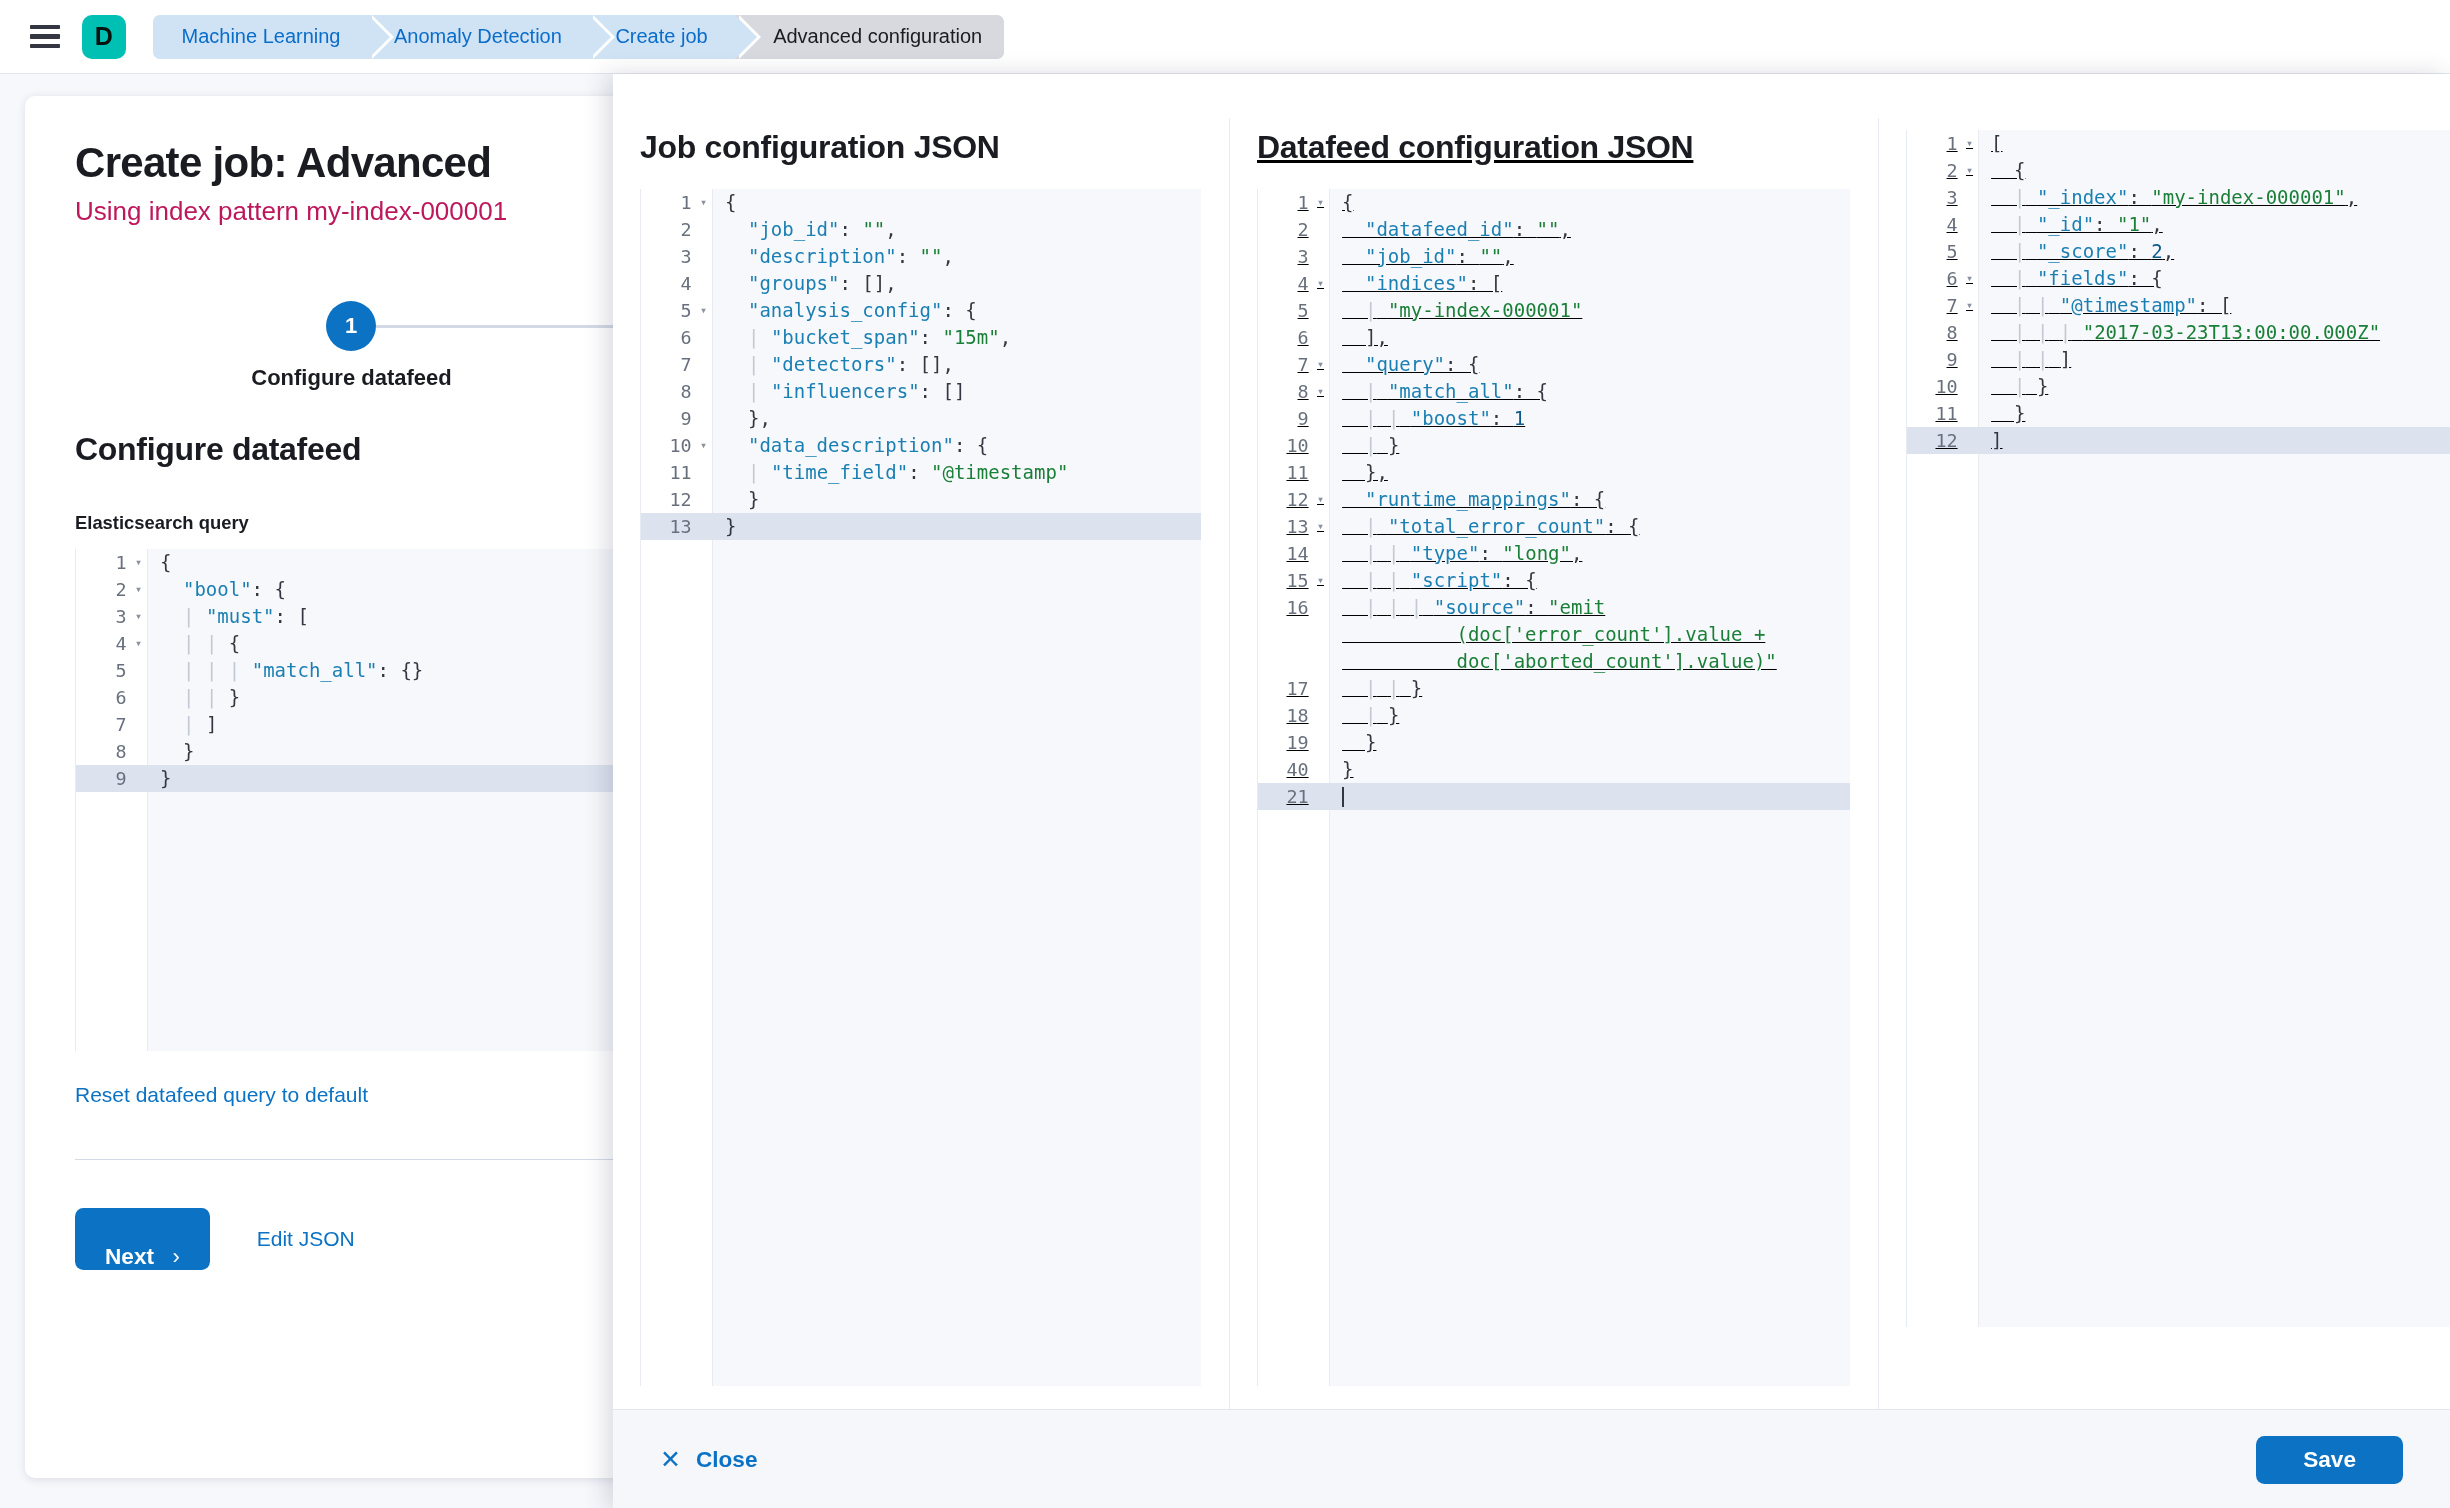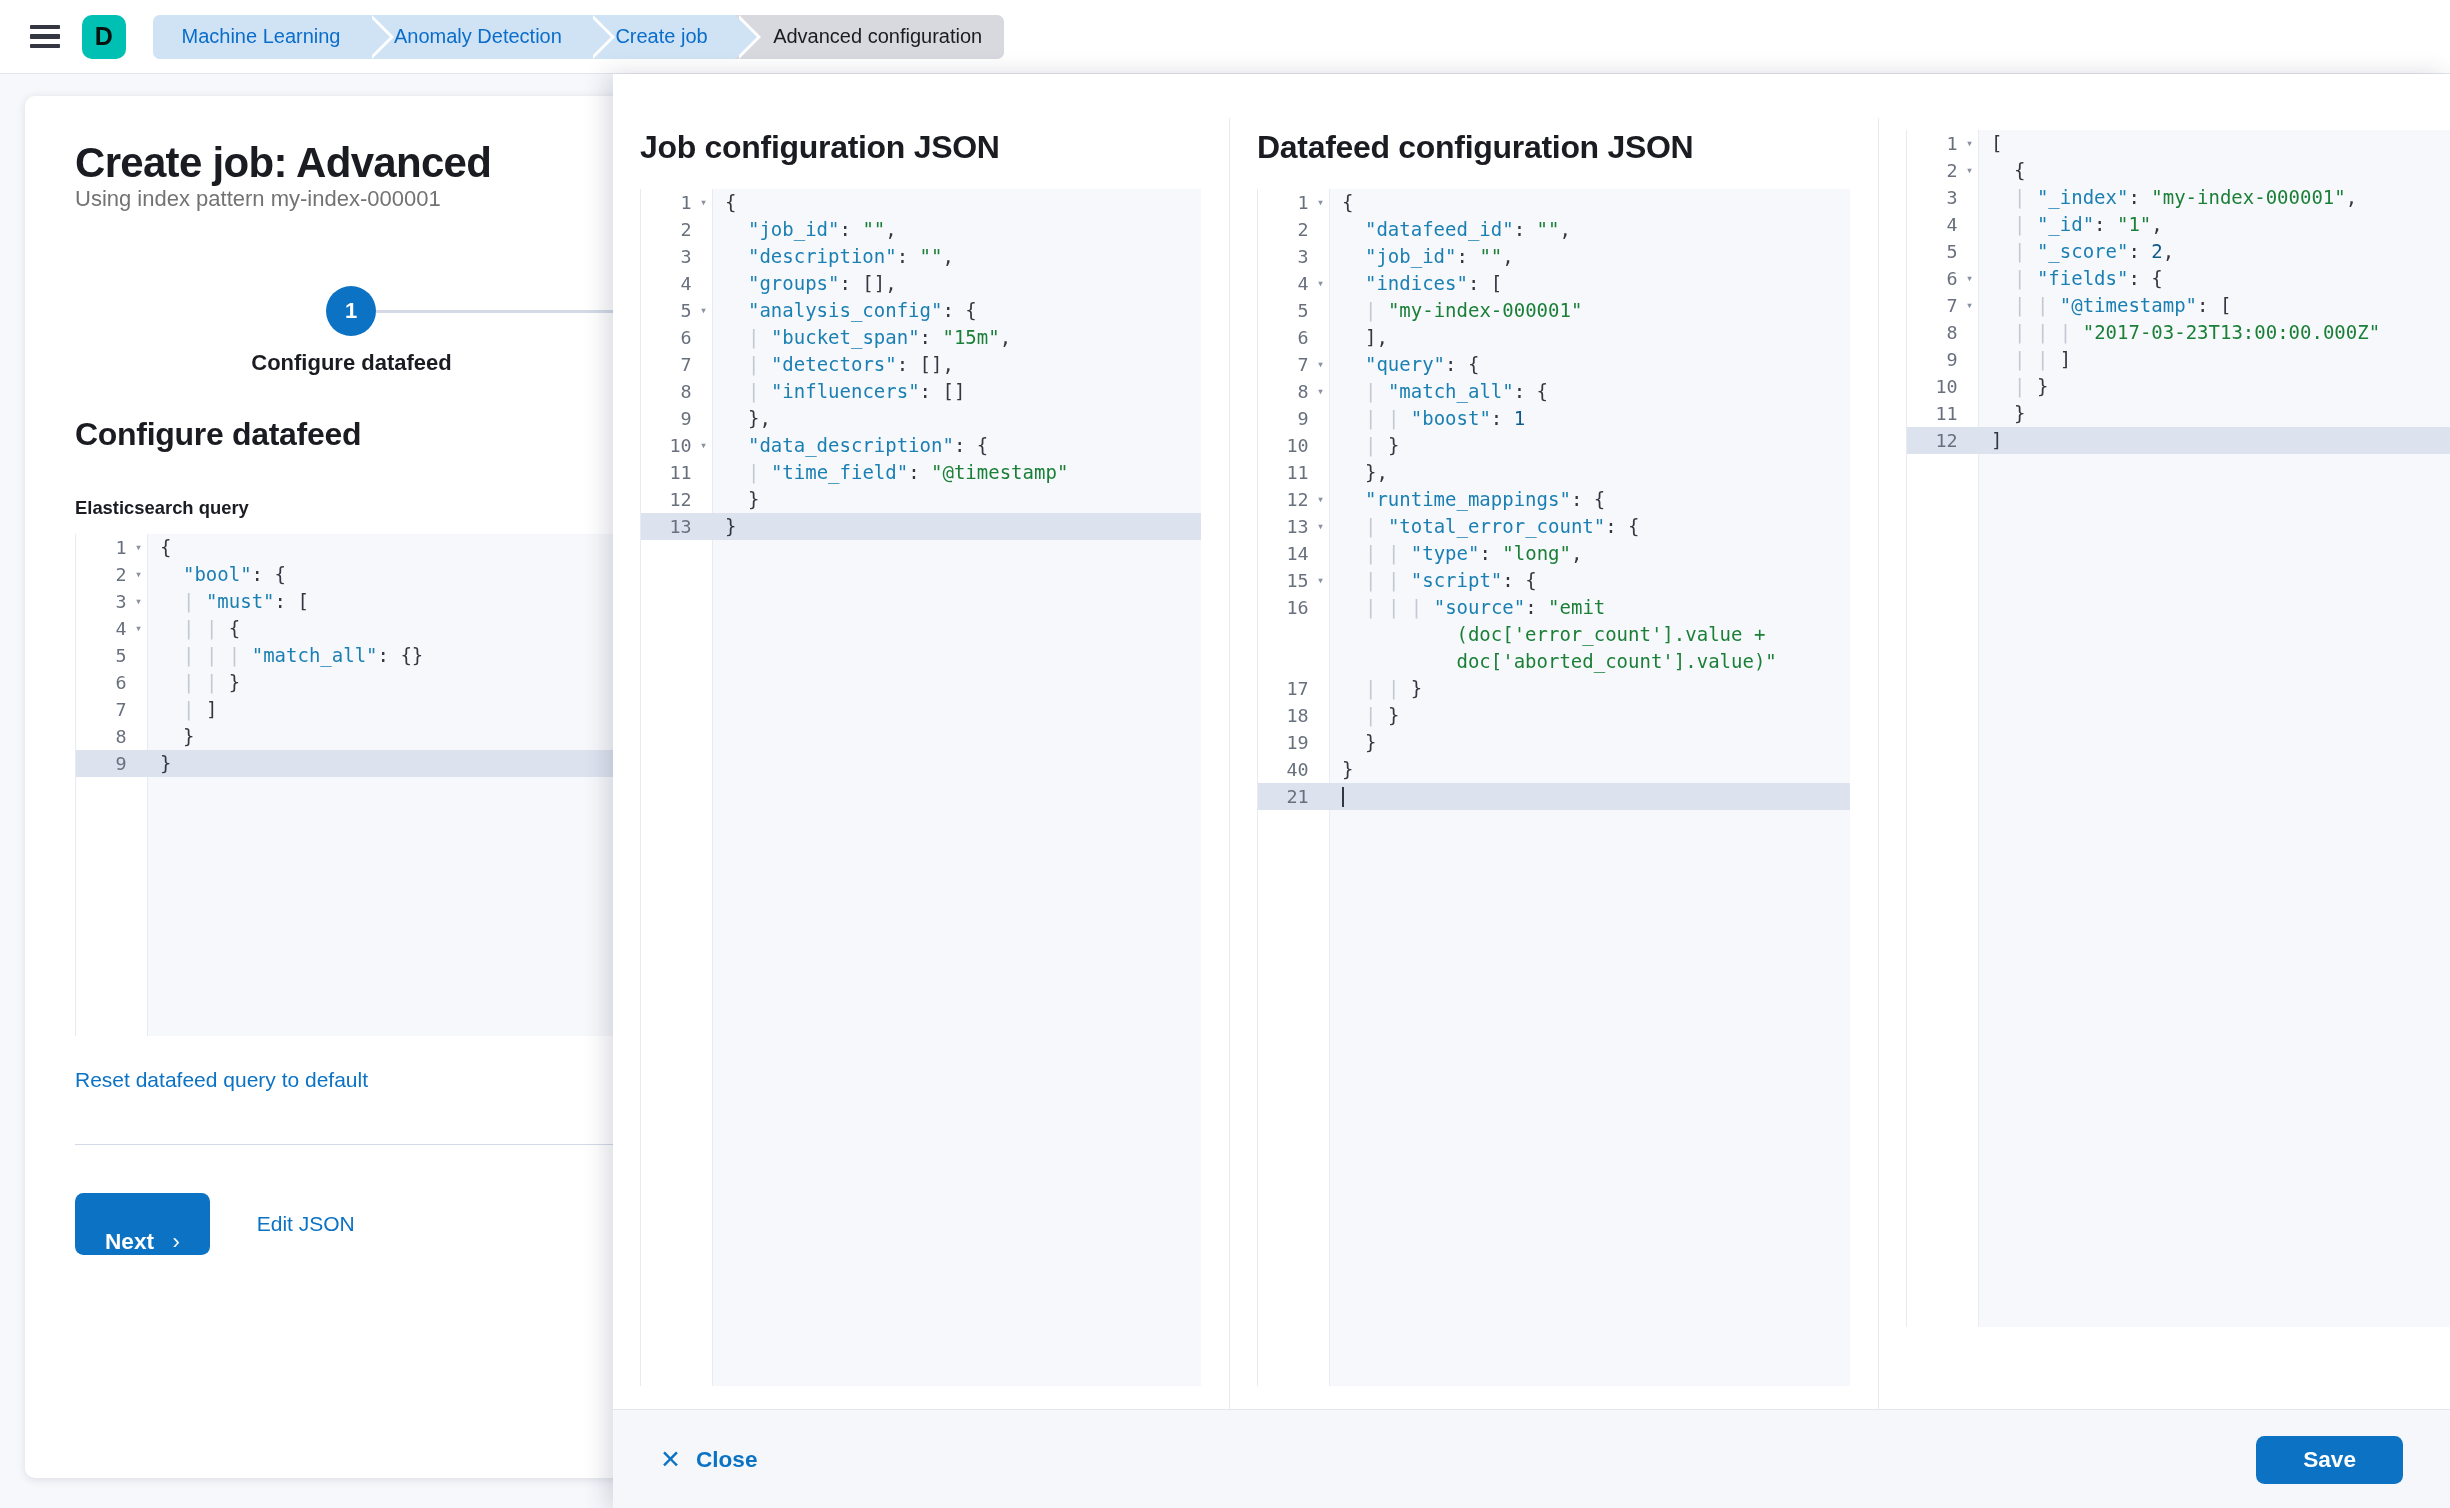--- a/index.html
+++ b/index.html
@@ -58,21 +58,21 @@
   
   .page-card {
     position: absolute; left: 25px; top: 96px;
     width: 879px; height: 1382px;
     background: #ffffff; border-radius: 10px;
     box-shadow: 0 1.7px 8.4px rgba(30,40,70,.12);
     padding: 44px 50px 0 50px;
     overflow: hidden;
   }
   .h1 { font-size: 42px; font-weight: 700; color: #1a1c21; letter-spacing: -0.7px; line-height: 1.1; }
-  .sub { font-size: 22px; color: #737373; }
+  .sub { font-size: 26px; color: #be185d; margin-top: 10px; }
 
   .stepper { margin-top: 74px; position: relative; height: 50px; }
   .step-line { position: absolute; left: 301px; right: -100px; top: 24px; height: 2.5px; background: #d3dae6; }
   .step-circle {
     position: absolute; left: 251px; top: 0;
     width: 50px; height: 50px; border-radius: 50%;
     background: #0b72c4; color: #fff;
     font-size: 22px; font-weight: 600;
     display: flex; align-items: center; justify-content: center;
     cursor: pointer;
@@ -137,21 +137,21 @@
     position: absolute; left: 613px; top: 74px;
     width: 1837px; height: 1435px;
     background: #ffffff;
     box-shadow: -6.7px 0 22px rgba(30,40,70,.16);
     display: flex; flex-direction: column;
   }
   .flyout-body { flex: 1; display: flex; padding: 44px 0 0 0; overflow: hidden; gap: 28px; }
   .col {
     position: relative; padding: 0 0 0 27px; height: 100%;
   }
-  .col + .col { border-left: 0.8px solid #e8ebf2; }
+  .col + .col { border-left: 0.8px solid #e8ebf2; text-decoration: underline; }
   .col-head {
     display: flex; align-items: center; justify-content: space-between;
     padding-right: 28.5px; height: 59px;
   }
   .col-title { font-size: 32px; font-weight: 700; color: #1a1c21; letter-spacing: -0.3px; }
   .btn-refresh {
     background: #d7e8f8; color: #0b6dca; border: none; border-radius: 8.4px;
     font-size: 22px; font-weight: 600; height: 52px; padding: 0 22px;
     display: flex; align-items: center; gap: 13.4px; cursor: pointer;
     font-family: "Liberation Sans", sans-serif;

